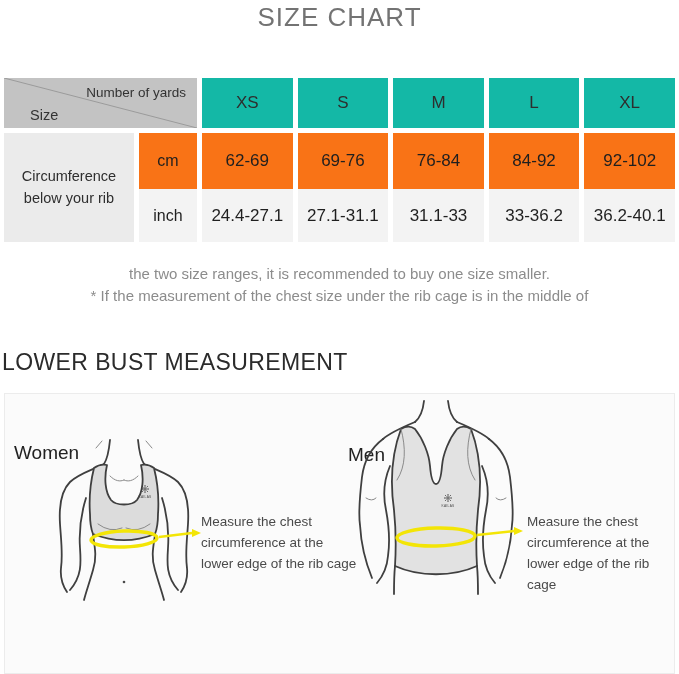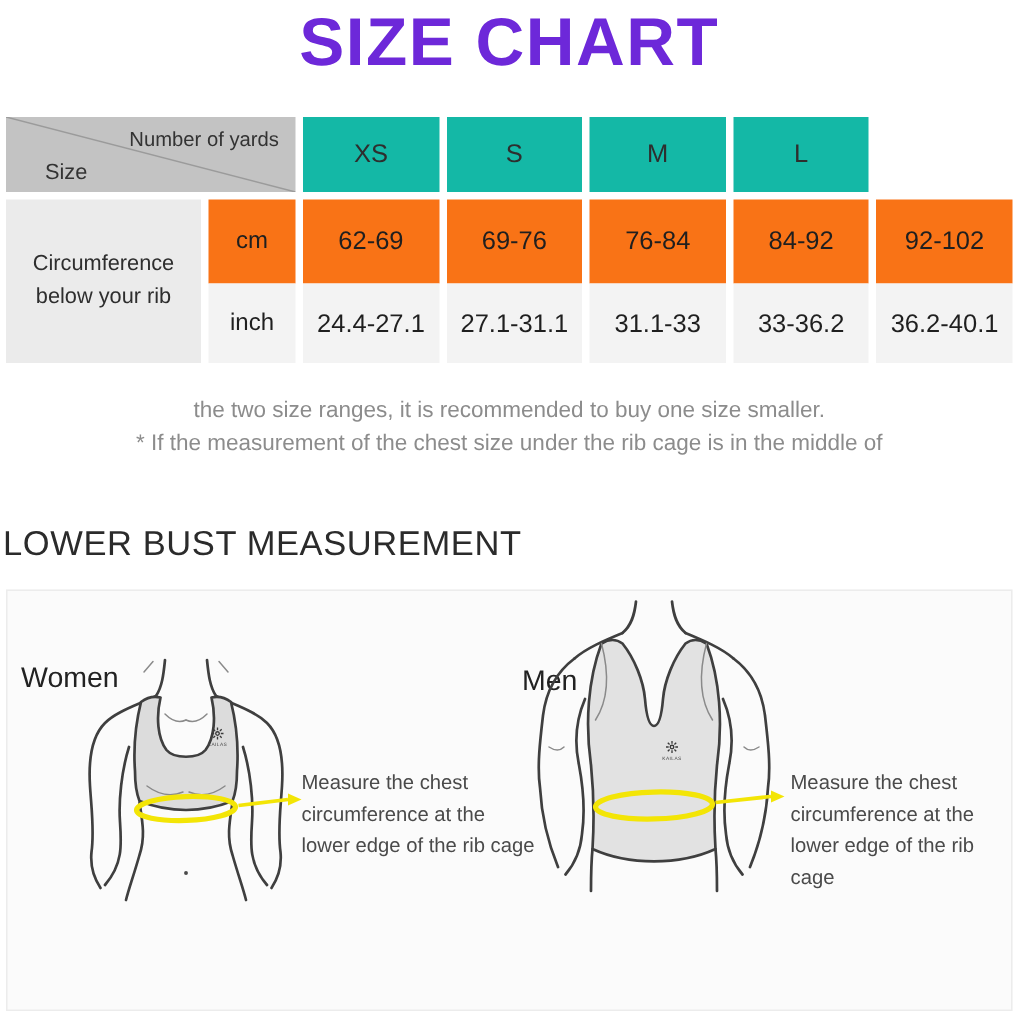--- a/index.html
+++ b/index.html
@@ -1,21 +1,21 @@
 <!DOCTYPE html>
 <html><head>
 <meta charset="utf-8">
 <style>
   html,body{margin:0;padding:0;background:#fff;}
   .stage{position:relative;width:679px;height:674px;background:#ffffff;
          font-family:"Liberation Sans",sans-serif;overflow:hidden;}
 
   
   .page-title{position:absolute;top:2px;left:0;width:100%;text-align:center;
-              font-size:45px;font-weight:700;letter-spacing:1px;color:#6d28d9;}
+              font-size:26px;font-weight:400;letter-spacing:1px;color:#737373;}
 
   
   .size-table{position:absolute;left:4px;top:78px;width:671px;}
   .thead{display:grid;grid-template-columns:193px 1fr 1fr 1fr 1fr 1fr;column-gap:5px;
          height:50px;margin-bottom:5px;}
   .th{background:#14b8a6;display:flex;align-items:center;justify-content:center;
       font-size:17px;color:#2e2e2e;}
   .corner{position:relative;background:#c3c3c3;padding-left:26px;}
   .corner svg{position:absolute;left:0;top:0;width:100%;height:100%;}
   .corner-top{position:absolute;top:7px;right:11px;font-size:13.5px;color:#333;}
@@ -71,20 +71,21 @@
         <svg viewBox="0 0 193 50" preserveAspectRatio="none">
           <line x1="0" y1="0" x2="193" y2="50" stroke="#9b9b9b" stroke-width="1"></line>
         </svg>
         <span class="corner-top">Number of yards</span>
         <span class="corner-bottom">Size</span>
       </div>
       <div class="th">XS</div>
       <div class="th">S</div>
       <div class="th">M</div>
       <div class="th">L</div>
+      <div class="th">XL</div>
     </div>
 
     <div class="tbody">
       <div class="rowhead">Circumference below your rib</div>
 
       <div class="cell unit bg-white">cm</div>
       <div class="cell bg-white">62-69</div>
       <div class="cell bg-white">69-76</div>
       <div class="cell bg-white">76-84</div>
       <div class="cell bg-white">84-92</div>

